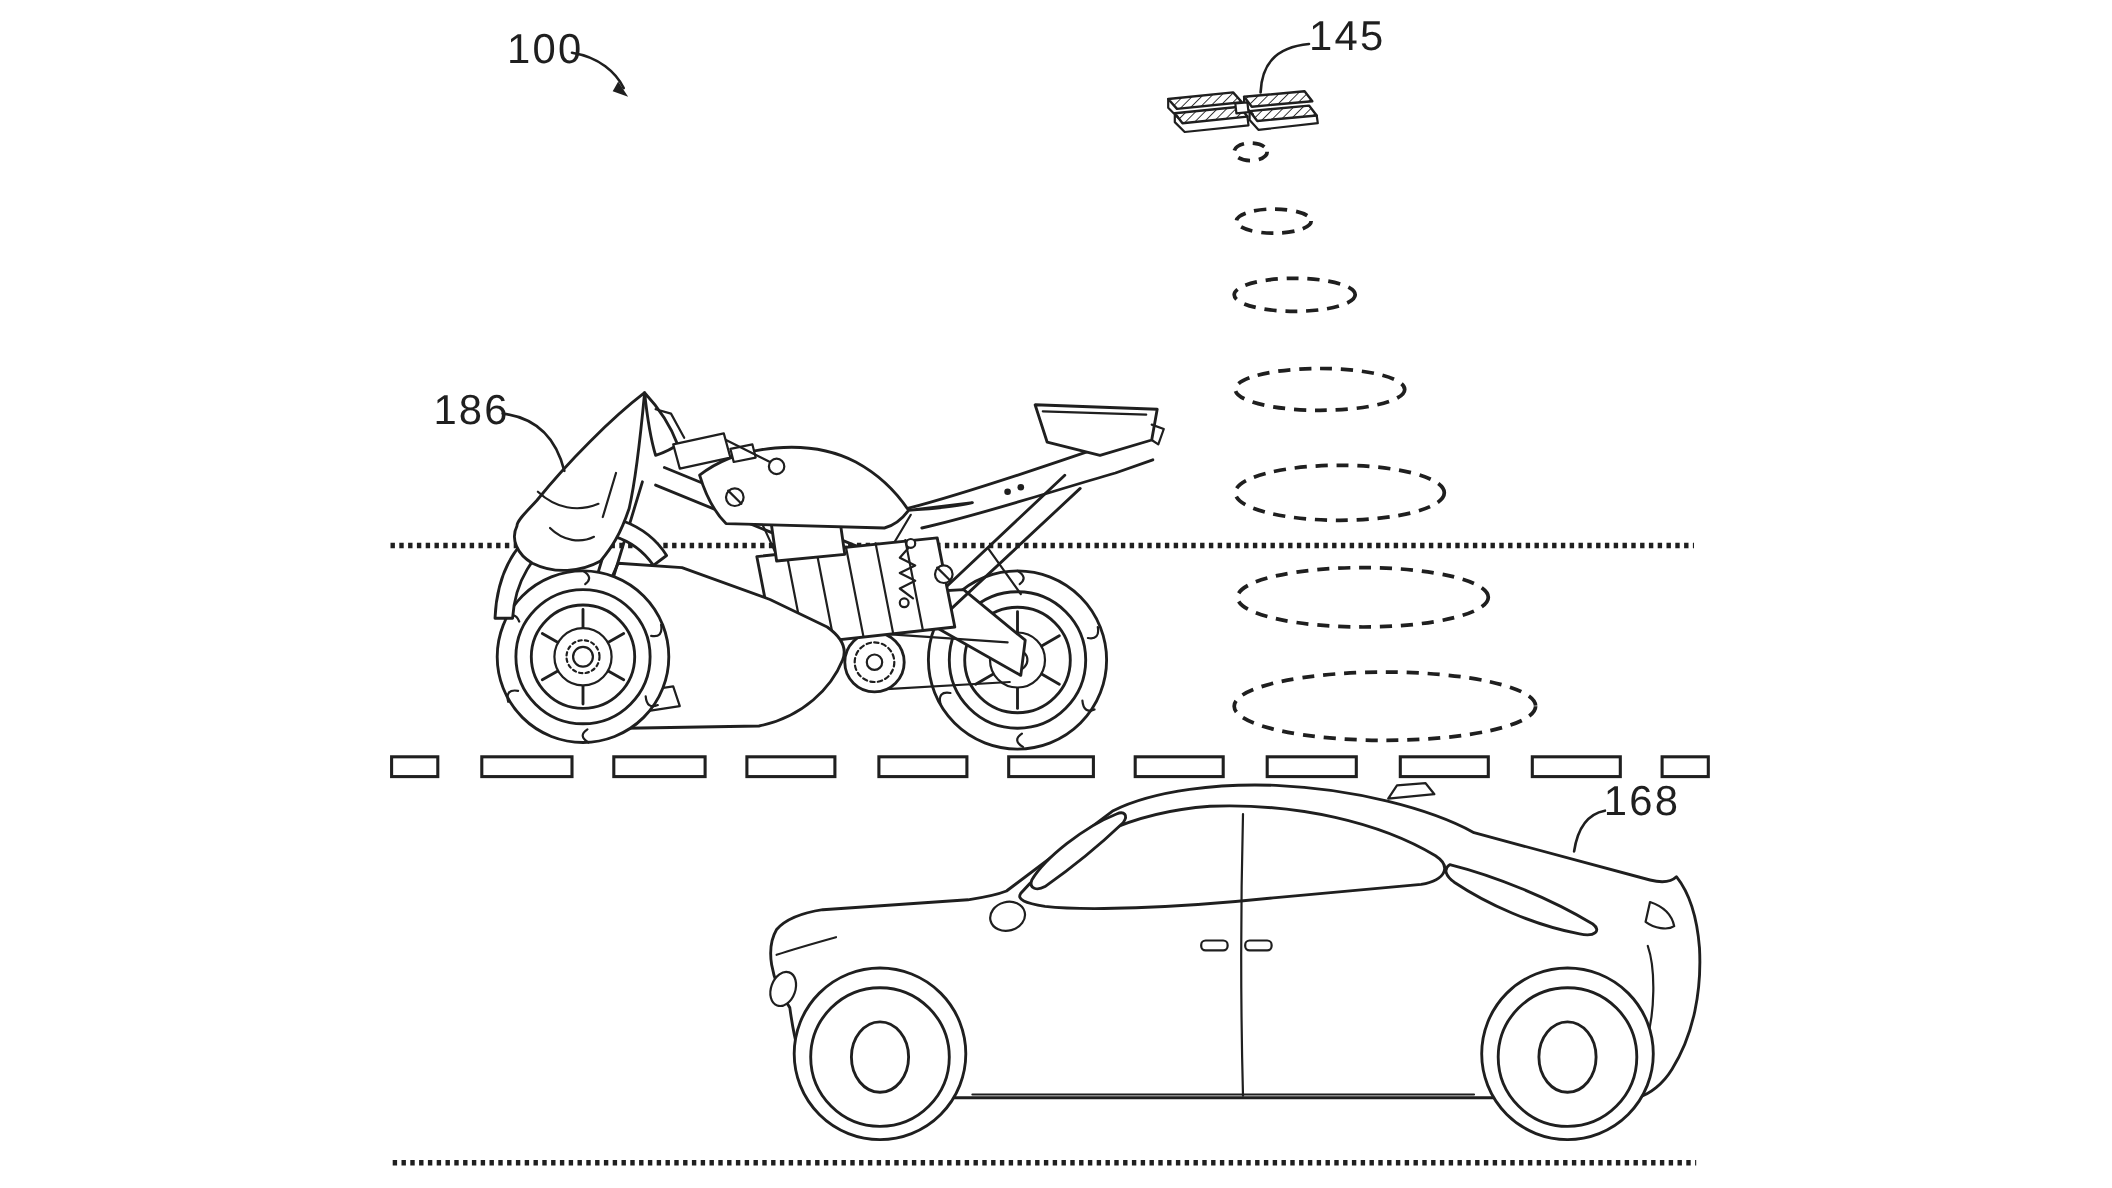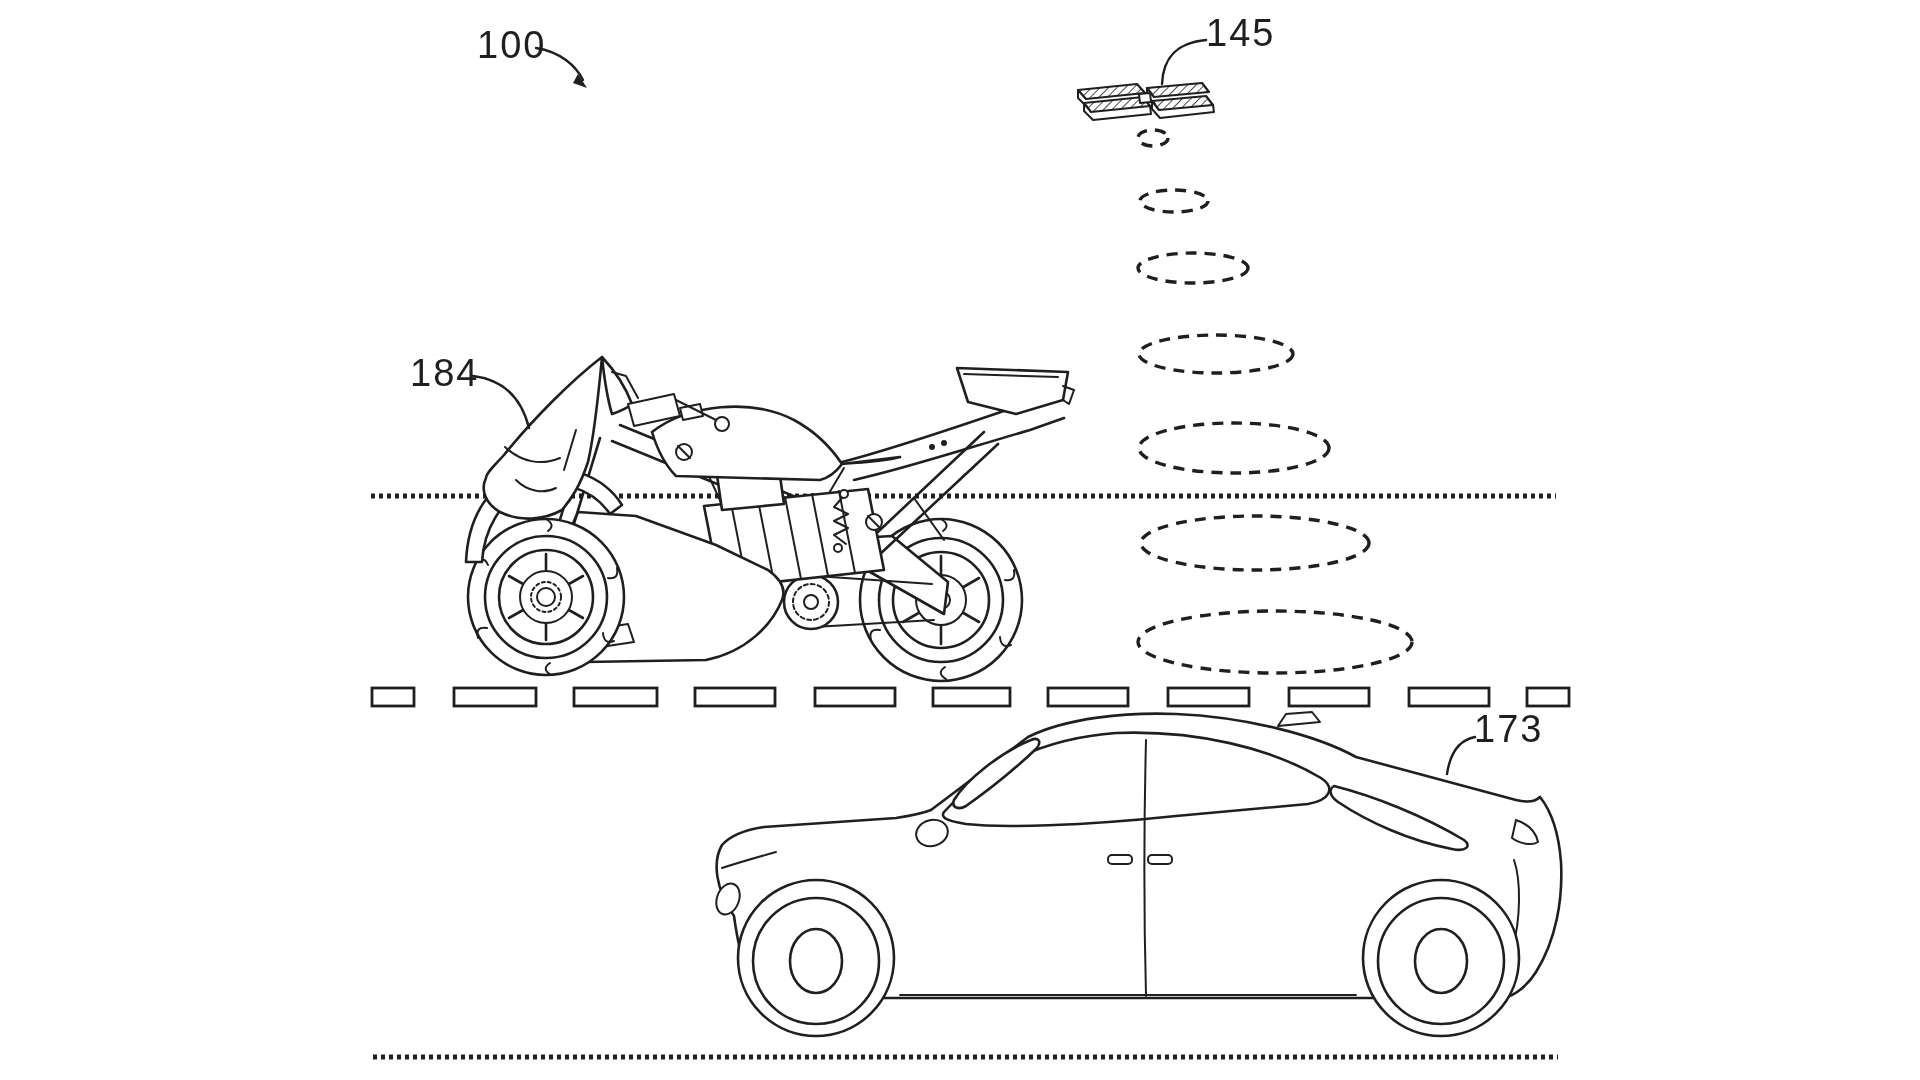--- a/index.html
+++ b/index.html
@@ -1,19 +1,19 @@
 <!DOCTYPE html>
 <html style="--line: #1f1f1f;"><head>
 <meta charset="utf-8">
 <title>Figure</title>
 <style>
   html,body{margin:0;padding:0;background:#ffffff;}
   .figure{
     position:relative;width:1900px;height:1080px;background:#ffffff;
-    font-family:"Liberation Sans",sans-serif;overflow:hidden;margin-left:16px;
+    font-family:"Liberation Sans",sans-serif;overflow:hidden;
   }
   .figure svg{position:absolute;left:0;top:0;}
   .ref-label{
     position:absolute;font-size:38px;line-height:1;color:#1f1f1f;
     letter-spacing:2px;font-weight:500;user-select:none;
   }
   
   .s  {stroke:var(--line,#1f1f1f);stroke-width:2.6;fill:none;stroke-linecap:round;stroke-linejoin:round;}
   .sf {stroke:var(--line,#1f1f1f);stroke-width:2.6;fill:#ffffff;stroke-linecap:round;stroke-linejoin:round;}
   .thin{stroke-width:2;}
@@ -236,16 +236,16 @@
         <path class="leader" d="M520,48 C545,52 560,66 567,80"></path>
         <polygon points="571,88 557,83 562,74" fill="#1f1f1f" stroke="none"></polygon>
       </g>
       <path class="leader" d="M457,376 C490,380 506,400 513,428"></path>
       <path class="leader" d="M1190,40 C1158,43 1147,60 1146,84"></path>
       <path class="leader" d="M1459,737 C1443,740 1434,754 1431,774"></path>
     </g>
   </svg>
 
   <div class="ref-label" style="left:461px;top:26px;">100</div>
-  <div class="ref-label" style="left:394px;top:354px;">184</div>
+  <div class="ref-label" style="left:394px;top:354px;">186</div>
   <div class="ref-label" style="left:1190px;top:14px;">145</div>
-  <div class="ref-label" style="left:1458px;top:710px;">173</div>
+  <div class="ref-label" style="left:1458px;top:710px;">168</div>
 </div>
 
 </body></html>

